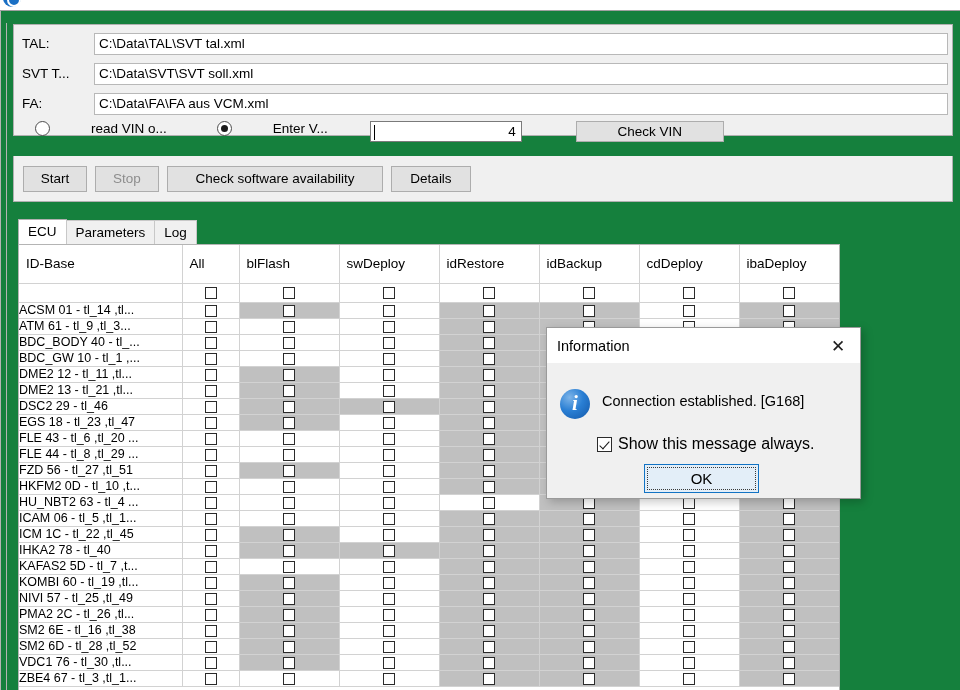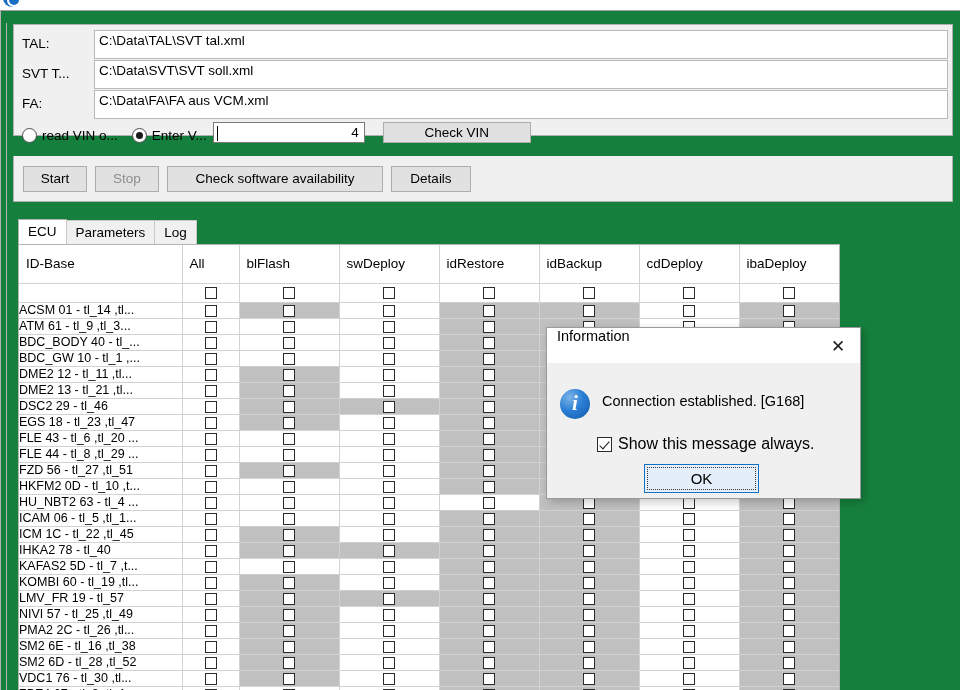--- a/index.html
+++ b/index.html
@@ -54,33 +54,33 @@
   .filerow {
     position: absolute; left: 8px; height: 22px;
     width: 926px;
     display: flex; align-items: center;
   }
   .filerow .lbl {
     width: 72px; flex: none;
     font-size: 13.5px; line-height: 22px;
   }
   .filerow .fld {
-    flex: 1; height: 29px;
+    flex: 1; height: 22px;
     background: #ffffff;
     border: 1px solid #b8b8b8;
     padding: 0 4px;
     font-size: 13.5px; line-height: 19px;
     white-space: nowrap; overflow: hidden;
   }
 
   
   .vinrow {
-    position: absolute; left: 8px; top: 78px;
+    position: absolute; left: 21px; top: 78px;
     width: 926px; height: 22px;
-    display: flex; align-items: flex-end;
+    display: flex; align-items: flex-start; gap: 36px;
   }
   .radio {
     width: 15px; height: 15px; flex: none;
     border: 1.4px solid #4d4d4d; border-radius: 50%;
     background: #fff; position: relative; margin-right: 5px;
   }
   .radio.on::after {
     content: ""; position: absolute; left: 3px; top: 3px;
     width: 7px; height: 7px; border-radius: 50%; background: #1a1a1a;
   }
@@ -169,21 +169,21 @@
   
   .dialog {
     position: absolute; left: 546px; top: 316px;
     width: 315px; height: 172px;
     background: #f0f0f0;
     border: 1px solid #9a9a9a;
     box-shadow: 3px 3px 9px rgba(0,0,0,0.22);
   }
   .dlg-title {
     height: 35px; background: #ffffff;
-    display: flex; align-items: flex-start;
+    display: flex; align-items: center;
     padding-left: 10px;
     font-size: 14.5px;
   }
   .dlg-close {
     margin-left: auto; width: 44px; height: 35px;
     display: flex; align-items: center; justify-content: center;
     font-size: 17px; color: #202020; font-family: "DejaVu Sans", sans-serif;
   }
   .dlg-body { position: relative; height: 137px; text-decoration: underline; }
   .dlg-icon {
@@ -491,30 +491,20 @@
               <td class="idbase">KOMBI 60 - tl_19 ,tl...</td>
               <td class="cell"><span class="cb"></span></td>
               <td class="cell gray"><span class="cb"></span></td>
               <td class="cell"><span class="cb"></span></td>
               <td class="cell gray"><span class="cb"></span></td>
               <td class="cell gray"><span class="cb"></span></td>
               <td class="cell"><span class="cb"></span></td>
               <td class="cell gray"><span class="cb"></span></td>
             </tr>
             <tr>
-              <td class="idbase">LMV_FR 19 - tl_57</td>
-              <td class="cell"><span class="cb"></span></td>
-              <td class="cell gray"><span class="cb"></span></td>
-              <td class="cell gray"><span class="cb"></span></td>
-              <td class="cell gray"><span class="cb"></span></td>
-              <td class="cell gray"><span class="cb"></span></td>
-              <td class="cell"><span class="cb"></span></td>
-              <td class="cell gray"><span class="cb"></span></td>
-            </tr>
-            <tr>
               <td class="idbase">NIVI 57 - tl_25 ,tl_49</td>
               <td class="cell"><span class="cb"></span></td>
               <td class="cell gray"><span class="cb"></span></td>
               <td class="cell"><span class="cb"></span></td>
               <td class="cell gray"><span class="cb"></span></td>
               <td class="cell gray"><span class="cb"></span></td>
               <td class="cell"><span class="cb"></span></td>
               <td class="cell gray"><span class="cb"></span></td>
             </tr>
             <tr>

